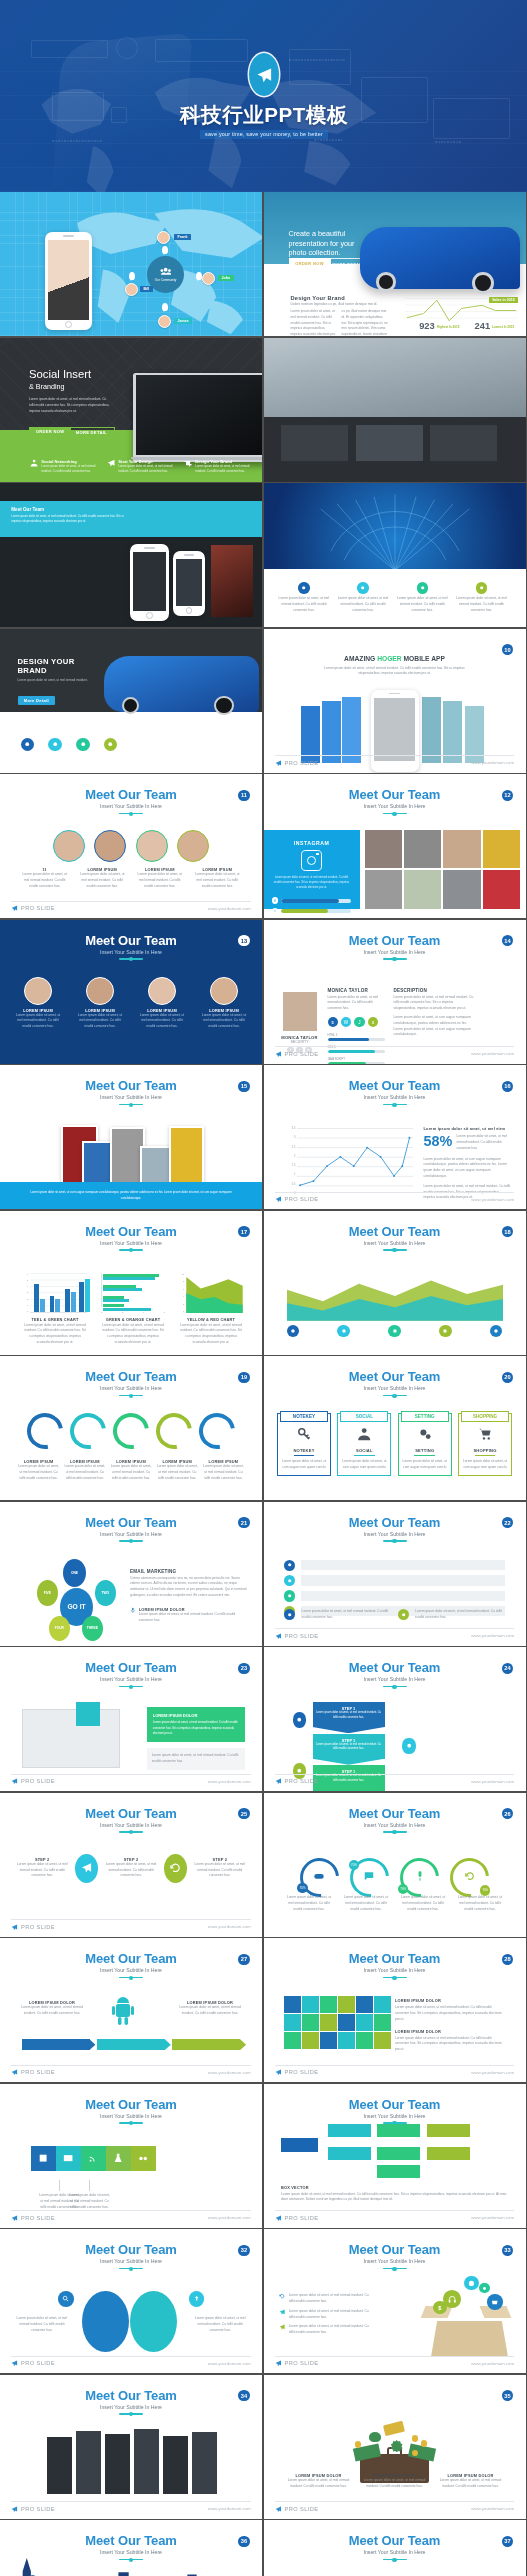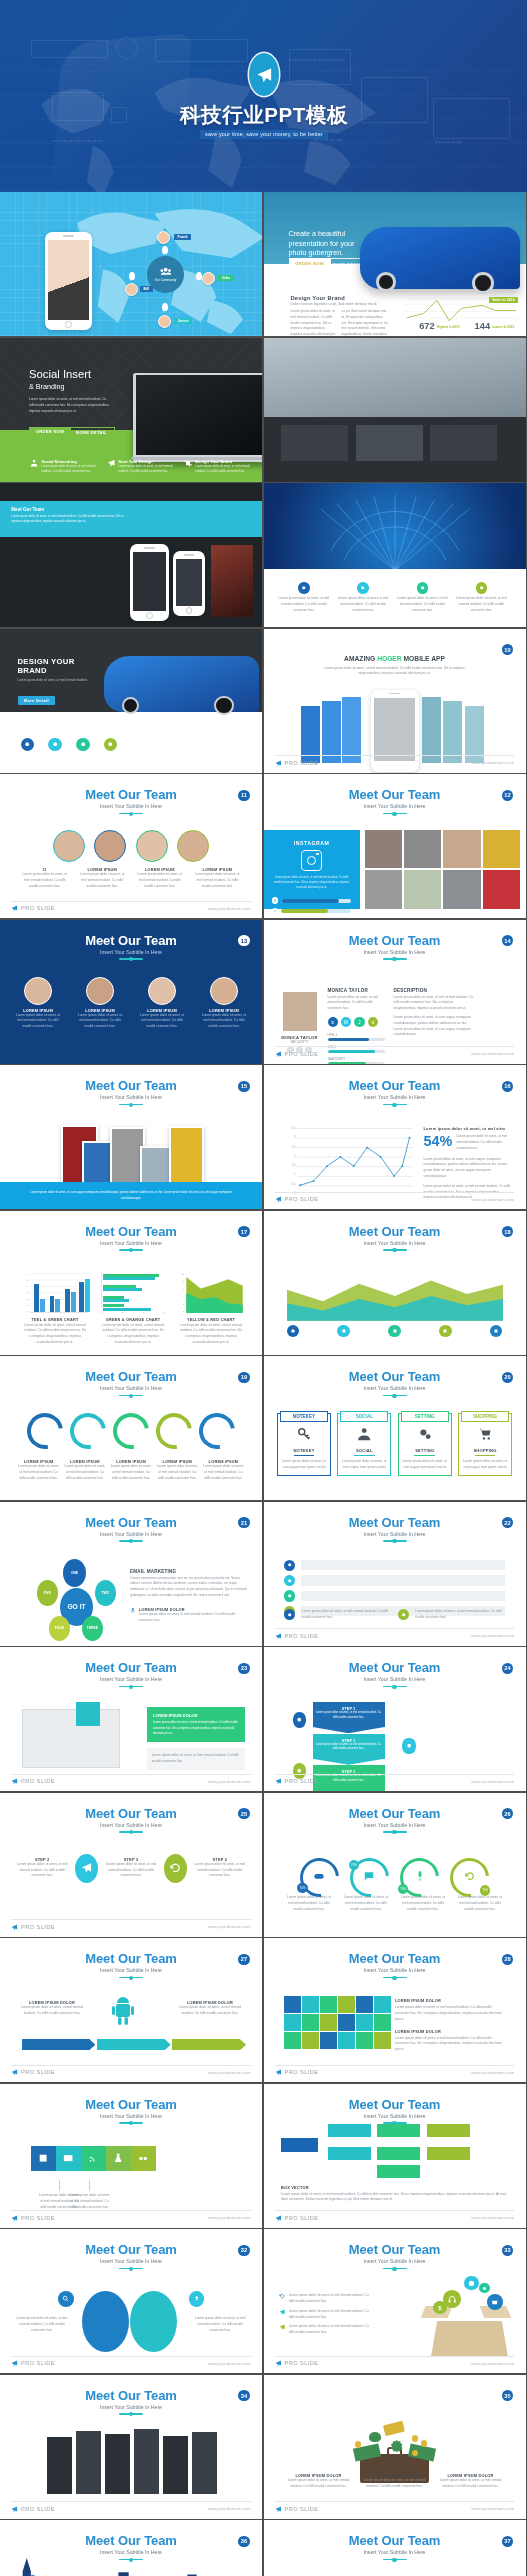--- a/index.html
+++ b/index.html
@@ -197,43 +197,43 @@
   <div class="chip" style="position:absolute;left:174px;top:126px;background:#27c0c8">James</div>
   <div class="pin" style="position:absolute;left:162px;top:54px"></div>
   <div class="pin" style="position:absolute;left:129px;top:80px"></div>
   <div class="pin" style="position:absolute;left:196px;top:80px"></div>
   <div class="pin" style="position:absolute;left:162px;top:111px"></div>
 </div>
 
 <div class="cell">
   <div style="position:absolute;left:0;right:0;top:0;height:50%;background:linear-gradient(180deg,#2e8ab4,#4aa7c8)"></div>
   <div style="position:absolute;left:0;right:0;top:50%;bottom:0;background:#fff"></div>
-  <div style="position:absolute;left:25px;top:37px;color:#fff;font-size:7.2px;line-height:1.35;width:70px">Create a beautiful presentation for your photo gubergren.</div>
+  <div style="position:absolute;left:25px;top:37px;color:#fff;font-size:7.2px;line-height:1.35;width:70px">Create a beautiful presentation for your photo collection.</div>
   <div class="btn btn-fill" style="position:absolute;left:25px;top:66px">ORDER NOW</div>
   <div class="btn btn-out" style="position:absolute;left:61px;top:66px">MORE DETAIL</div>
   <div style="position:absolute;right:5.2px;top:35px;width:160px;height:62px;border-radius:26px 15.5px 4.1px 20.6px;background:linear-gradient(160deg,#1f6fd4,#0d3f96);box-shadow:0 5.2px 9.3px rgba(0,0,0,.25)"></div>
   <div style="position:absolute;right:32px;top:80px;width:21.6px;height:21.6px;border-radius:50%;background:#1a1c20;border:3.1px solid #cfd4d8"></div>
   <div style="position:absolute;right:130px;top:80px;width:19.6px;height:19.6px;border-radius:50%;background:#1a1c20;border:3.1px solid #cfd4d8"></div>
   <div class="ttl" style="position:absolute;left:27px;top:103px;font-size:5.7px">Design Your Brand</div>
   <div class="txt" style="position:absolute;left:27px;top:110px;width:103px">Dolore nostrum legendos cu pri, illud noster denique mei id.</div>
   <div class="txt" style="position:absolute;left:27px;top:117px;width:46px">Lorem ipsum dolor sit amet, ut mel eirmod invidunt. Cu tollit eruditi convenire has. Sit cu impetus vituperatoribus, impetus scaevola electram pro ut. At mea diam atomorum. Dolore nostrum legendos</div>
   <div class="txt" style="position:absolute;left:78px;top:117px;width:47px">cu pri, illud noster denique mei id. Et sapienten voluptatibus est. Sit scripta reprimique et, ne mei novum deleniti. Vim sumo expetendis et, facete vivendum mel ad.</div>
   <div style="position:absolute;right:7.2px;top:106px;width:113px;height:26px">
     <div class="gridlines" style="opacity:.6"></div>
     <svg viewBox="0 0 220 50" style="width:100%;height:100%">
           <polyline fill="none" stroke="#9bbf32" stroke-width="1.6" points="4,38 36,30 62,4 86,44 110,20 150,14 176,24 216,24"></polyline>
         </svg>
   </div>
   <div class="chip" style="position:absolute;right:7.2px;top:105px;background:#9bbf32">Sales in 2015</div>
   <div style="position:absolute;right:66px;bottom:5.2px;display:flex;align-items:flex-end;gap:2.1px">
-    <span style="font-size:9.3px;color:#55616b;font-weight:bold">672</span>
+    <span style="font-size:9.3px;color:#55616b;font-weight:bold">923</span>
     <span style="font-size:3.1px;color:#9bbf32;font-weight:bold;line-height:1.2;padding-bottom:1.5px">Highest In 2015</span>
   </div>
   <div style="position:absolute;right:11.3px;bottom:5.2px;display:flex;align-items:flex-end;gap:2.1px">
-    <span style="font-size:9.3px;color:#55616b;font-weight:bold">144</span>
+    <span style="font-size:9.3px;color:#55616b;font-weight:bold">241</span>
     <span style="font-size:3.1px;color:#9bbf32;font-weight:bold;line-height:1.2;padding-bottom:1.5px">Lowest In 2015</span>
   </div>
 </div>
 
 <div class="cell">
   <div class="dark-tex"></div>
   <div style="position:absolute;left:0;right:0;bottom:0;height:36%;background:#7ac143"></div>
   <div style="position:absolute;left:29px;top:30px;color:#fff;font-size:11.3px;font-weight:300">Social Insert</div>
   <div style="position:absolute;left:29px;top:44px;color:#fff;font-size:7.2px;font-weight:300">&amp; Branding</div>
   <div style="position:absolute;left:29px;top:58px;width:82px;color:#cfd6db;font-size:3.2px;line-height:1.9">Lorem ipsum dolor sit amet, ut mel eirmod invidunt. Cu tollit eruditi convenire has. Sit cu impetus vituperatoribus, impetus scaevola electram pro ut.</div>
@@ -652,21 +652,21 @@
                 <circle cx="188" cy="92" r="1.8"></circle>
             <circle cx="204" cy="73" r="1.8"></circle>
                 <circle cx="218" cy="18" r="1.8"></circle>
           </g>
         </svg>
       </div>
     </div>
     <div style="position:absolute;left:160px;top:61px;right:13.4px">
       <div class="ttl" style="font-size:3.9px">Lorem ipsum dolor sit amet, ut mel eirm</div>
       <div style="display:flex;align-items:flex-start;gap:4.1px;margin-top:3.1px">
-        <div style="color:#1f7fc4;font-size:14.4px;font-weight:bold;line-height:1">54%</div>
+        <div style="color:#1f7fc4;font-size:14.4px;font-weight:bold;line-height:1">58%</div>
         <div class="txt" style="flex:1">Lorem ipsum dolor sit amet, ut mel eirmod invidunt. Cu tollit eruditi convenire has.</div>
       </div>
       <div class="txt" style="margin-top:5.2px">Lorem ipsum dolor sit amet, ut cum augue numquam conclabaturque, postea viderer adolescens ex his. Lorem ipsum dolor sit amet, ut cum augue numquam conclabaturque.</div>
       <div class="txt" style="margin-top:4.1px">Lorem ipsum dolor sit amet, ut mel eirmod invidunt. Cu tollit eruditi convenire has. Sit cu impetus vituperatoribus, impetus scaevola electram pro ut.</div>
     </div>
     <div class="sl-foot">
           <div class="sl-brand">
             <svg viewBox="0 0 24 24">
               <path d="M22 2 2 11l7 3 2 8 4-6 7 4z"></path>
             </svg>

